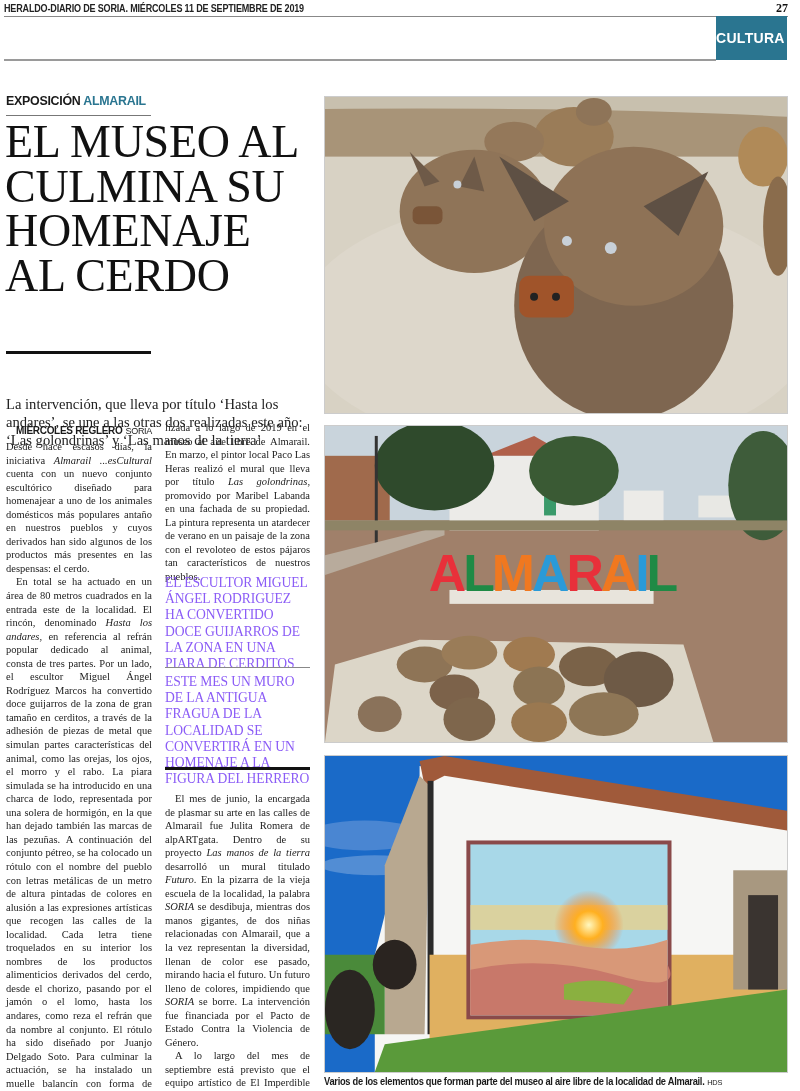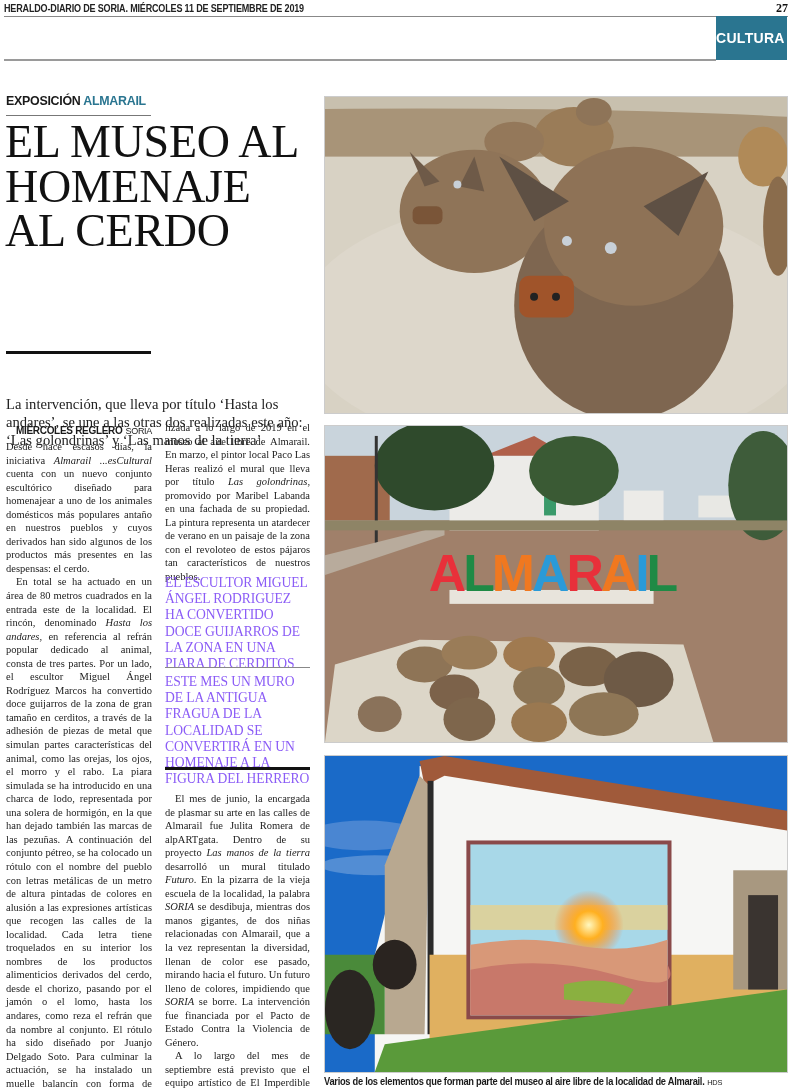--- a/index.html
+++ b/index.html
@@ -67,20 +67,21 @@
 </div>
 
 <div class="kicker">
   <span>EXPOSICIÓN</span>
   <span class="accent">ALMARAIL</span>
 </div>
 <div class="kicker-rule"></div>
 
 <h1 class="headline">
   <div>EL MUSEO AL</div>
+  <div>CULMINA SU</div>
   <div>HOMENAJE</div>
   <div>AL CERDO</div>
 </h1>
 <div class="head-rule"></div>
 <p class="subhead">La intervención, que lleva por título ‘Hasta los andares’, se une a las otras dos realizadas este año: ‘Las golondrinas’ y ‘Las manos de la tierra’</p>
 
 <div class="byline">
   <span>MIÉRCOLES REGLERO</span><span class="loc">SORIA</span>
 </div>
 

